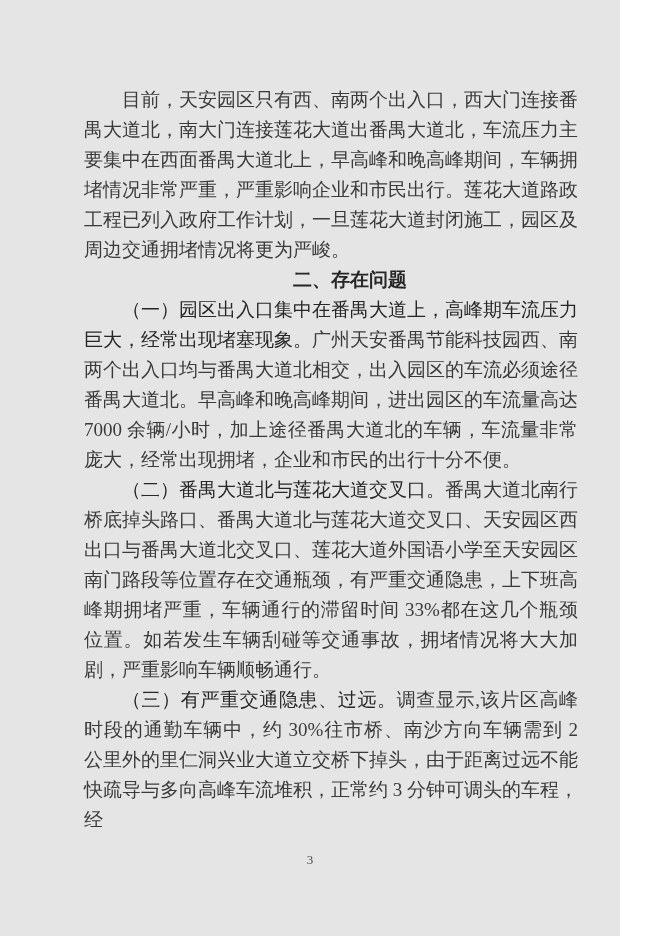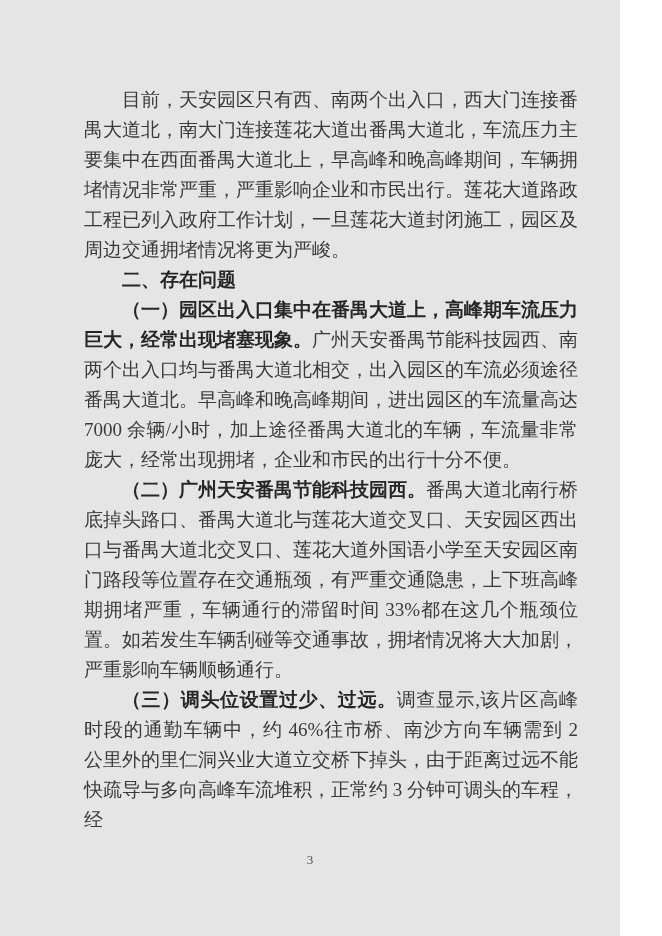--- a/index.html
+++ b/index.html
@@ -24,31 +24,31 @@
   .para {
     margin: 0;
     font-size: 19px;
     line-height: 30px;
     color: #3a3a3a;
     text-align: justify;
     text-indent: 2em;
     word-break: break-all;
   }
   .para .lead {
-    font-weight: bold;
+    font-weight: normal;
     color: #262626;
   }
   .heading {
     margin: 0;
     font-size: 19px;
     line-height: 30px;
     font-weight: bold;
     color: #262626;
     text-indent: 2em;
-    text-align: left;
+    text-align: center;
     font-family: "Liberation Sans", "DejaVu Sans", sans-serif;
   }
   .page-number {
     position: absolute;
     left: 0;
     top: 852px;
     width: 100%;
     text-align: center;
     font-size: 13px;
     line-height: 16px;
@@ -60,20 +60,20 @@
 
 <div class="page">
   <div class="content">
 
     <p class="para">目前，天安园区只有西、南两个出入口，西大门连接番禺大道北，南大门连接莲花大道出番禺大道北，车流压力主要集中在西面番禺大道北上，早高峰和晚高峰期间，车辆拥堵情况非常严重，严重影响企业和市民出行。莲花大道路政工程已列入政府工作计划，一旦莲花大道封闭施工，园区及周边交通拥堵情况将更为严峻。</p>
 
     <h2 class="heading">二、存在问题</h2>
 
     <p class="para"><span class="lead">（一）园区出入口集中在番禺大道上，高峰期车流压力巨大，经常出现堵塞现象。</span><span>广州天安番禺节能科技园西、南两个出入口均与番禺大道北相交，出入园区的车流必须途径番禺大道北。早高峰和晚高峰期间，进出园区的车流量高达 7000 余辆/小时，加上途径番禺大道北的车辆，车流量非常庞大，经常出现拥堵，企业和市民的出行十分不便。</span></p>
 
-    <p class="para"><span class="lead">（二）广州天安番禺节能科技园西。</span><span>番禺大道北南行桥底掉头路口、番禺大道北与莲花大道交叉口、天安园区西出口与番禺大道北交叉口、莲花大道外国语小学至天安园区南门路段等位置存在交通瓶颈，有严重交通隐患，上下班高峰期拥堵严重，车辆通行的滞留时间 33%都在这几个瓶颈位置。如若发生车辆刮碰等交通事故，拥堵情况将大大加剧，严重影响车辆顺畅通行。</span></p>
+    <p class="para"><span class="lead">（二）番禺大道北与莲花大道交叉口。</span><span>番禺大道北南行桥底掉头路口、番禺大道北与莲花大道交叉口、天安园区西出口与番禺大道北交叉口、莲花大道外国语小学至天安园区南门路段等位置存在交通瓶颈，有严重交通隐患，上下班高峰期拥堵严重，车辆通行的滞留时间 33%都在这几个瓶颈位置。如若发生车辆刮碰等交通事故，拥堵情况将大大加剧，严重影响车辆顺畅通行。</span></p>
 
-    <p class="para"><span class="lead">（三）调头位设置过少、过远。</span><span>调查显示,该片区高峰时段的通勤车辆中，约 46%往市桥、南沙方向车辆需到 2 公里外的里仁洞兴业大道立交桥下掉头，由于距离过远不能快疏导与多向高峰车流堆积，正常约 3 分钟可调头的车程，经</span></p>
+    <p class="para"><span class="lead">（三）有严重交通隐患、过远。</span><span>调查显示,该片区高峰时段的通勤车辆中，约 30%往市桥、南沙方向车辆需到 2 公里外的里仁洞兴业大道立交桥下掉头，由于距离过远不能快疏导与多向高峰车流堆积，正常约 3 分钟可调头的车程，经</span></p>
 
   </div>
 
   <div class="page-number">3</div>
 </div>
 
 </body></html>

